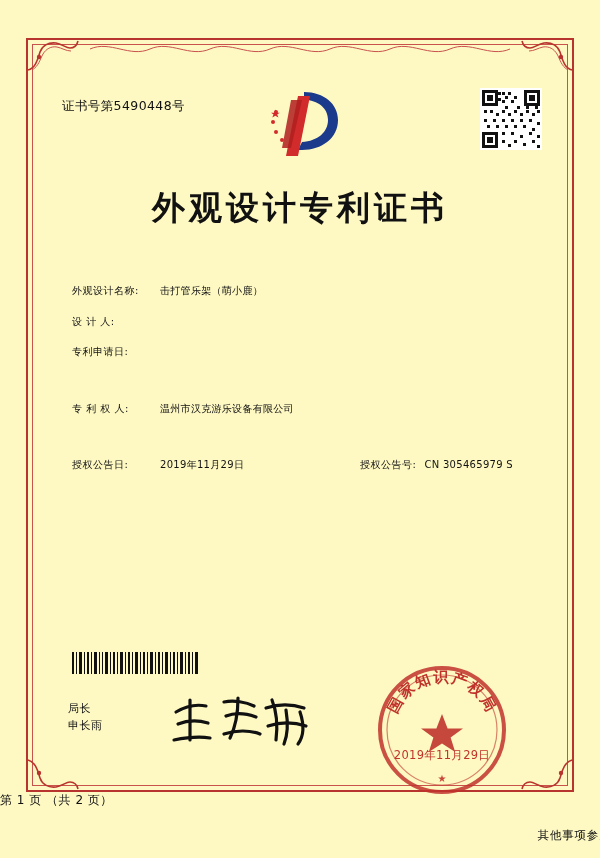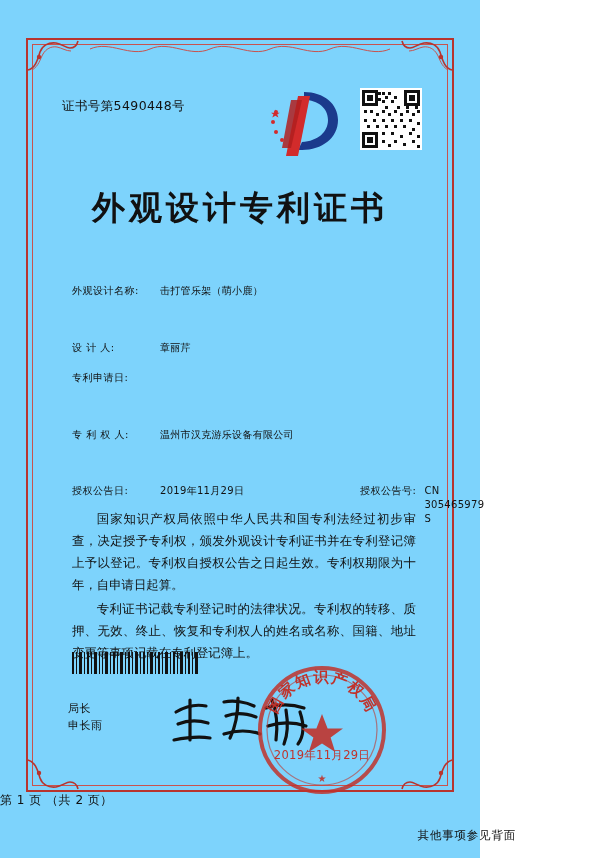--- a/index.html
+++ b/index.html
@@ -9,23 +9,23 @@
   body {
     width: 600px;
     height: 858px;
     background: #ffffff;
     font-family: "DejaVu Sans", "Liberation Sans", sans-serif;
     color: #1a1a1a;
     overflow: hidden;
   }
   .page {
     position: relative;
-    width: 480px;
+    width: 600px;
     height: 858px;
-    background: #7dd3fc;
+    background: #fef9c3;
     box-sizing: border-box;
   }
   
   .frame-outer {
     position: absolute;
     left: 26px;
     top: 38px;
     right: 26px;
     bottom: 66px;
     border: 2px solid #b8342e;
@@ -348,41 +348,36 @@
 
   <div class="title">外观设计专利证书</div>
 
   <div class="fields">
     <div class="field-row">
       <span class="field-label">外观设计名称:</span>
       <span class="field-value">击打管乐架（萌小鹿）</span>
     </div>
     <div class="field-row">
       <span class="field-label">设 计 人:</span>
-      <span class="field-value">章丽芹</span>
     </div>
     <div class="field-row">
       <span class="field-label">专利申请日:</span>
     </div>
     <div class="field-row">
       <span class="field-label">专 利 权 人:</span>
       <span class="field-value">温州市汉克游乐设备有限公司</span>
     </div>
     <div class="field-row two-col">
       <span class="field-label">授权公告日:</span>
       <span class="field-value">2019年11月29日</span>
       <span class="sec-label">授权公告号:</span>
       <span class="sec-value">CN 305465979 S</span>
     </div>
   </div>
 
-  <div class="paragraphs">
-    <p>国家知识产权局依照中华人民共和国专利法经过初步审查，决定授予专利权，颁发外观设计专利证书并在专利登记簿上予以登记。专利权自授权公告之日起生效。专利权期限为十年，自申请日起算。</p>
-    <p>专利证书记载专利登记时的法律状况。专利权的转移、质押、无效、终止、恢复和专利权人的姓名或名称、国籍、地址变更等事项记载在专利登记簿上。</p>
-  </div>
 
   <div class="barcode">
     <svg width="126" height="22" viewBox="0 0 126 22">
       <g fill="#111">
         <rect x="0" y="0" width="2" height="22"></rect>
           <rect x="4" y="0" width="1" height="22"></rect>
         <rect x="7" y="0" width="3" height="22"></rect>
           <rect x="12" y="0" width="1" height="22"></rect>
         <rect x="15" y="0" width="2" height="22"></rect>
           <rect x="19" y="0" width="1" height="22"></rect>

